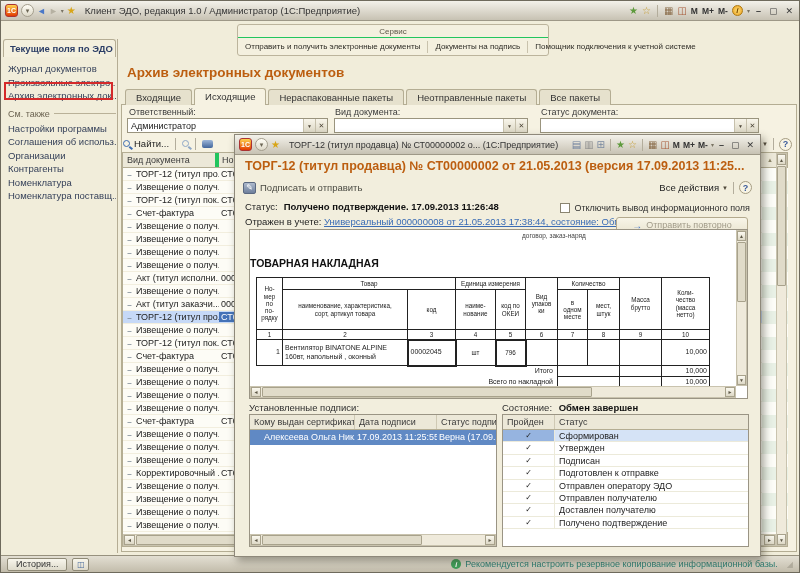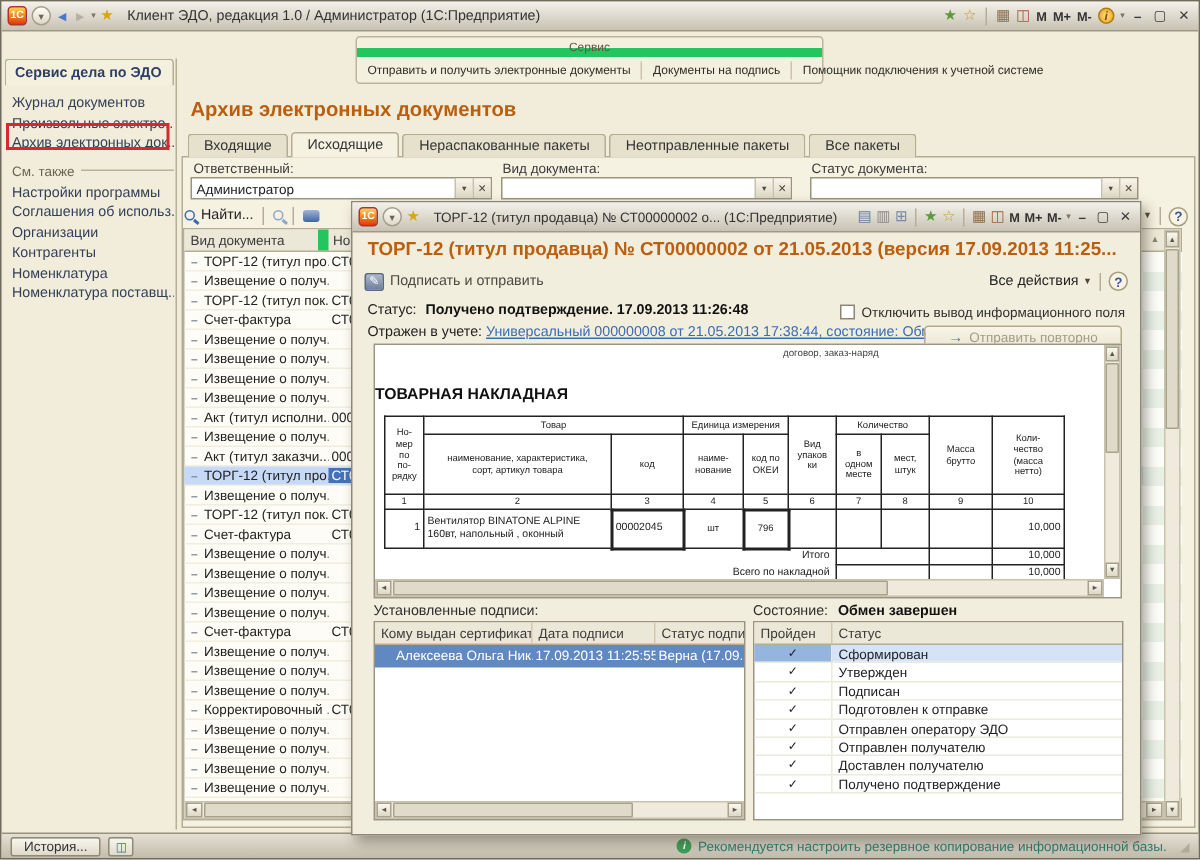--- a/index.html
+++ b/index.html
@@ -29,21 +29,21 @@
   .infocirc { width:11px; height:11px; border-radius:50%; background:radial-gradient(#ffe27a,#e89b1c);
     border:1px solid #b07a10; color:#7a4a00; font-size:8px; font-weight:bold; font-style:italic;
     display:flex; align-items:center; justify-content:center; }
   .winctl { font-size:9px; color:#3a3a3a; font-weight:bold; padding:0 2px; }
   .vsep { width:1px; height:12px; background:#b3ad9c; margin:0 2px; }
 
   
   .svc { position:absolute; left:236px; top:23px; width:312px; height:32px;
     border:1px solid #bcb49c; border-radius:3px; background:#f4f0df; z-index:1; }
   .svc-title { text-align:center; font-size:8px; color:#5c5748; height:13px; line-height:13px;
-    border-bottom:6px solid #22c55e; }
+    border-bottom:1px solid #22c55e; }
   .svc-items { display:flex; height:18px; align-items:center; }
   .svc-item { font-size:8px; color:#2e2c26; padding:0 7px; white-space:nowrap; height:12px; line-height:12px; }
   .svc-item + .svc-item { border-left:1px solid #c9c2ac; }
 
   
   .side-sep { position:absolute; left:116px; top:38px; width:1px; height:514px; background:#b5ad94; }
   .side-tab { position:absolute; left:2px; top:38px; width:113px; height:18px;
     border:1px solid #b5ad94; border-bottom:none; border-radius:3px 3px 0 0; background:#f4f0de;
     font-size:9.5px; font-weight:bold; color:#2c3e66; line-height:17px; padding-left:6px; white-space:nowrap; overflow:hidden;}
   .sidebar { position:absolute; left:0; top:57px; width:115px; bottom:17px; padding:4px 0 0 7px; }
@@ -74,21 +74,21 @@
   .mag:after { content:""; position:absolute; left:5px; top:6px; width:4px; height:1.5px; background:#3a6ab0; transform:rotate(40deg); }
   .binoc { width:11px; height:8px; background:linear-gradient(#9db6d8,#41659b); border-radius:2px; }
   .tb-actions { position:absolute; top:136px; height:14px; display:flex; align-items:center; gap:3px; font-size:9.5px; color:#222; }
   .qcirc { width:13px; height:13px; border-radius:50%; border:1px solid #a59c82; background:#f8f4e4;
     color:#3a5a9a; font-weight:bold; font-size:9px; display:flex; align-items:center; justify-content:center; }
 
   .list-box { position:absolute; left:121px; top:151px; width:666px; height:395px;
     border:1px solid #b4ad93; background:#fdfcf6; }
   .list-head { position:absolute; left:0; top:0; right:0; height:15px; background:#ece8d8;
     border-bottom:1px solid #b4ad93; display:flex; font-size:9px; color:#3a3a3a; }
-  .lh-type { width:96px; padding-left:4px; line-height:14px; border-right:7px solid #22c55e; }
+  .lh-type { width:96px; padding-left:4px; line-height:14px; border-right:4px solid #22c55e; }
   .lh-num  { padding-left:3px; line-height:14px; }
   .sort-ic { position:absolute; left:644px; top:4px; font-size:6px; color:#8a8468; }
   .rows { position:absolute; left:0; top:15px; right:0; }
   .docrow { height:13px; display:flex; align-items:center; font-size:9px; border-bottom:1px solid #f2eede; }
   .docrow .dash { width:13px; text-align:center; color:#7a8694; font-weight:bold; font-size:8px;}
   .docrow .dtype { width:83px; white-space:nowrap; overflow:hidden; }
   .docrow .dnum { width:60px; white-space:nowrap; overflow:hidden; padding-left:2px; }
   .docrow.selected { background:#c6d9f7; }
   .docrow.selected .dnum { background:#4472b8; color:#fff; }
   .stripes { position:absolute; left:639px; top:15px; width:26px; height:364px;
@@ -203,21 +203,21 @@
 <div class="svc">
   <div class="svc-title">Сервис</div>
   <div class="svc-items">
     <span class="svc-item">Отправить и получить электронные документы</span>
     <span class="svc-item">Документы на подпись</span>
     <span class="svc-item">Помощник подключения к учетной системе</span>
   </div>
 </div>
 
 <div class="side-sep"></div>
-<div class="side-tab">Сервис дела по ЭДО</div>
+<div class="side-tab">Текущие поля по ЭДО</div>
 <div class="sidebar">
   <div class="side-item">Журнал документов</div>
   <div class="side-item">Произвольные электро...</div>
   <div class="side-item">Архив электронных док...</div>
   <div class="see-also">
     <span>См. также</span>
       <span class="ln"></span>
   </div>
   <div class="side-item">Настройки программы</div>
   <div class="side-item">Соглашения об использ...</div>

